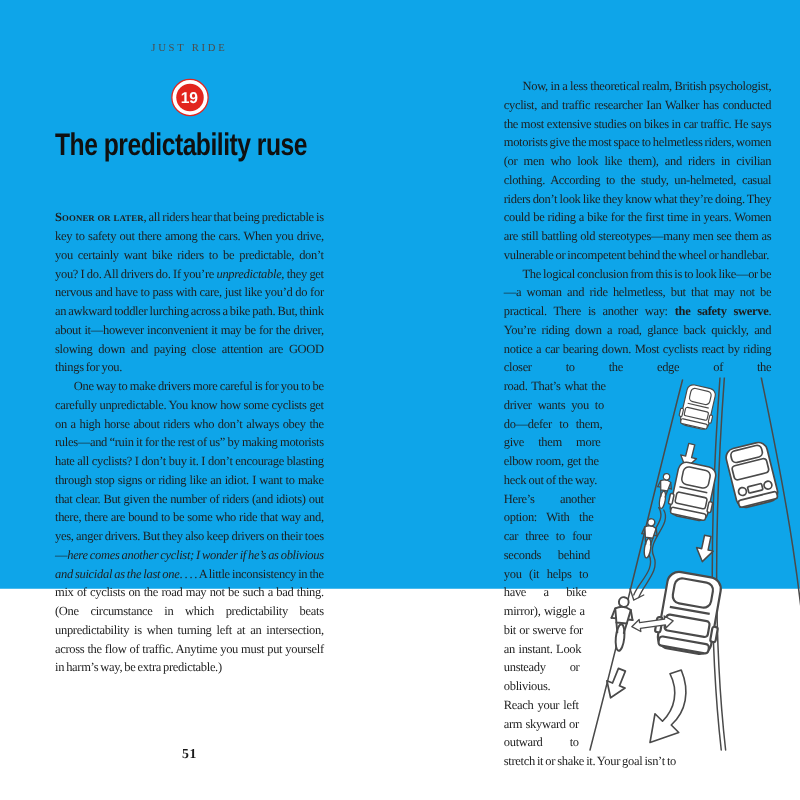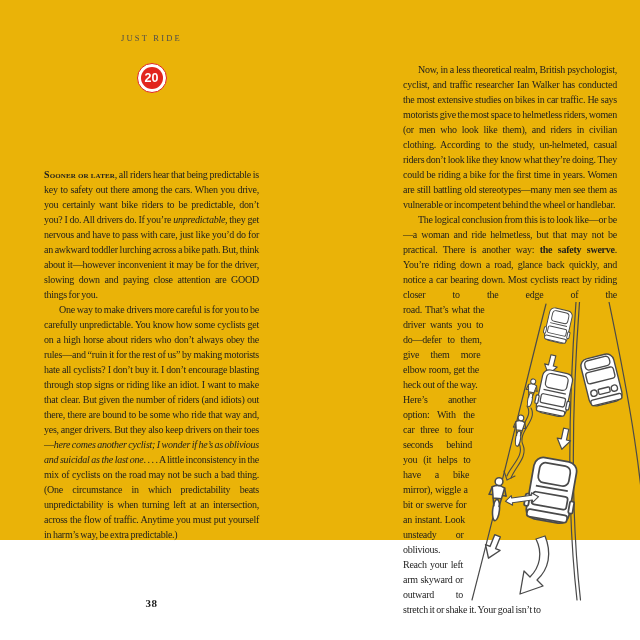--- a/index.html
+++ b/index.html
@@ -1,21 +1,21 @@
 <!DOCTYPE html>
 <html lang="en" style="--badge-red: #e2251e; --body-text: #1e1e1e; --heading-gray: #4d4d4d; --line-art: #4a4a4a;"><head>
 <meta charset="utf-8">
 <style>
   html,body{margin:0;padding:0;}
   body{
     width:640px;height:640px;background:#ffffff;
     font-family:"Liberation Serif",serif;color:var(--body-text,#1e1e1e);
     overflow:hidden;
   }
-  .spread{position:relative;width:640px;height:540px;background:#eab308;}
+  .spread{position:relative;width:640px;height:471px;background:#0ea5e9;}
   .page{position:absolute;top:0;height:640px;width:320px;}
   .page.left{left:0;}
   .page.right{left:320px;}
   .col{position:absolute;top:0;bottom:0;}
   .page.left .col{left:44px;width:215px;}
   .page.right .col{left:63px;width:214px;}
 
   .running-head{
     position:absolute;top:33px;left:0;width:100%;text-align:center;
     font-size:8.5px;letter-spacing:2.2px;color:var(--heading-gray,#4d4d4d);
@@ -69,30 +69,31 @@
 </head>
 <body>
 
 <div class="spread">
 
   <section class="page left">
     <div class="col">
       <header class="running-head">JUST RIDE</header>
 
       <div class="badge">
-        <div class="badge-inner">20</div>
+        <div class="badge-inner">19</div>
       </div>
 
+      <h1 class="title"><span class="title-inner">The predictability ruse</span></h1>
 
       <div class="body body-left">
         <p class="para"><span><span class="run-sc">Sooner or later</span><span>, all riders hear that being predictable is key to safety out there among the cars. When you drive, you certainly want bike riders to be predictable, don’t you? I do. All drivers do. If you’re </span><span class="run-i">unpredictable</span><span>, they get nervous and have to pass with care, just like you’d do for an awkward toddler lurching across a bike path. But, think about it—however inconvenient it may be for the driver, slowing down and paying close attention are GOOD things for you.</span></span></p>
         <p class="para indent"><span><span>One way to make drivers more careful is for you to be carefully unpredictable. You know how some cyclists get on a high horse about riders who don’t always obey the rules—and “ruin it for the rest of us” by making motorists hate all cyclists? I don’t buy it. I don’t encourage blasting through stop signs or riding like an idiot. I want to make that clear. But given the number of riders (and idiots) out there, there are bound to be some who ride that way and, yes, anger drivers. But they also keep drivers on their toes—</span><span class="run-i">here comes another cyclist; I wonder if he’s as oblivious and suicidal as the last one</span><span>. . . . A little inconsistency in the mix of cyclists on the road may not be such a bad thing. (One circumstance in which predictability beats unpredictability is when turning left at an intersection, across the flow of traffic. Anytime you must put yourself in harm’s way, be extra predictable.)</span></span></p>
       </div>
 
-      <footer class="pagenum">38</footer>
+      <footer class="pagenum">51</footer>
     </div>
   </section>
 
   <section class="page right">
     <div class="col">
 
       <div class="body body-right">
         <p class="para indent"><span><span>Now, in a less theoretical realm, British psychologist, cyclist, and traffic researcher Ian Walker has conducted the most extensive studies on bikes in car traffic. He says motorists give the most space to helmetless riders, women (or men who look like them), and riders in civilian clothing. According to the study, un-helmeted, casual riders don’t look like they know what they’re doing. They could be riding a bike for the first time in years. Women are still battling old stereotypes—many men see them as vulnerable or incompetent behind the wheel or handlebar.</span></span></p>
         <p class="para indent justify-last"><span><span>The logical conclusion from this is to look like—or be—a woman and ride helmetless, but that may not be practical. There is another way: </span><span class="run-b">the safety swerve</span><span>. You’re riding down a road, glance back quickly, and notice a car bearing down. Most cyclists react by riding closer to the edge of the</span></span></p>
         <p class="para">

